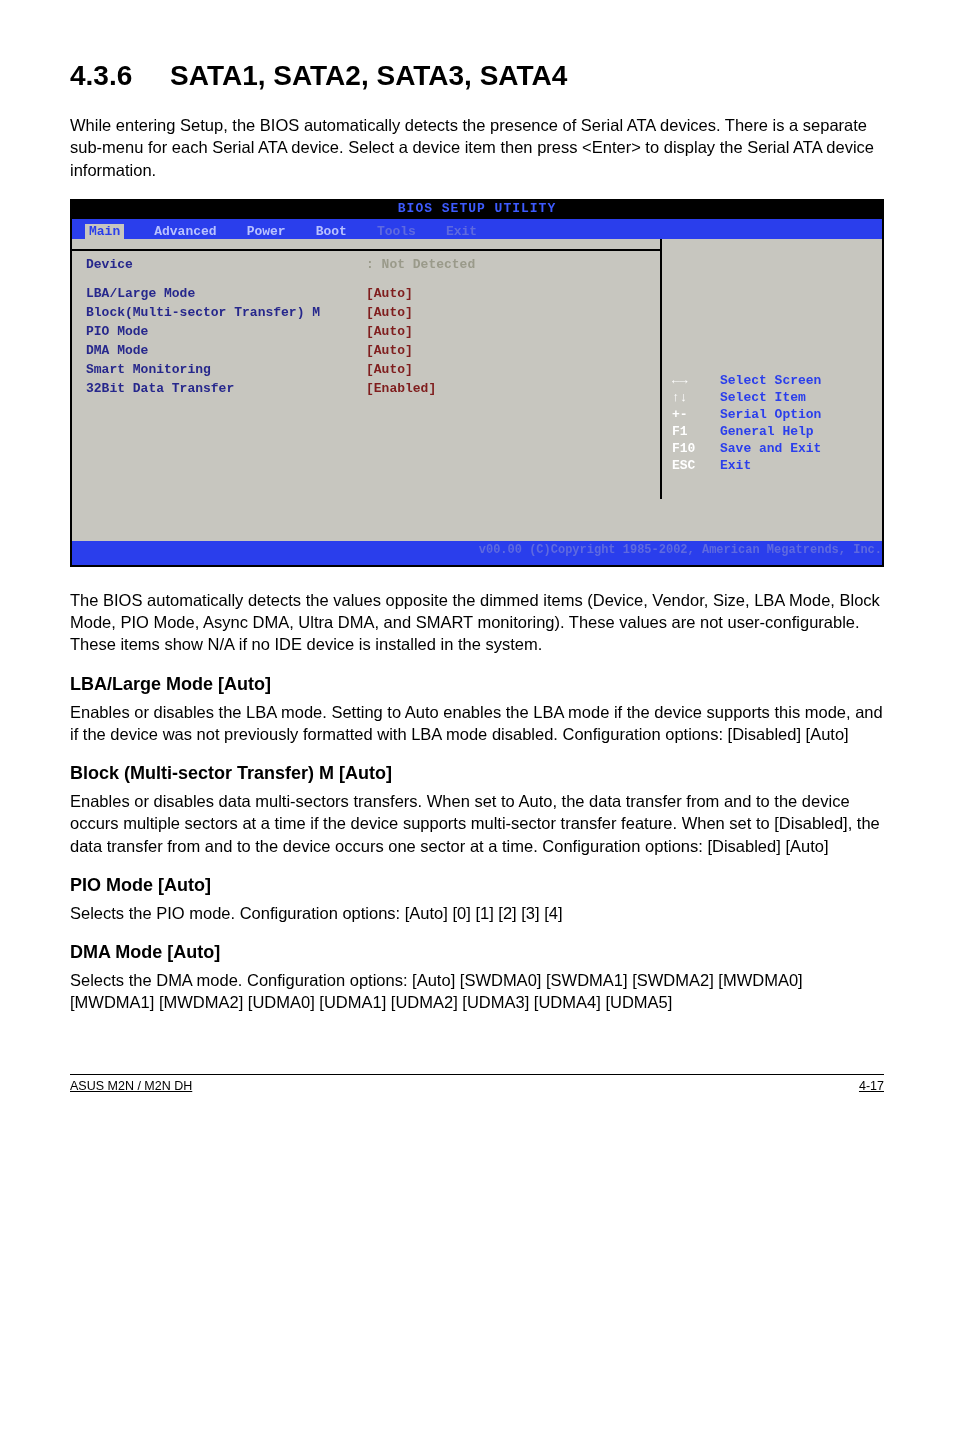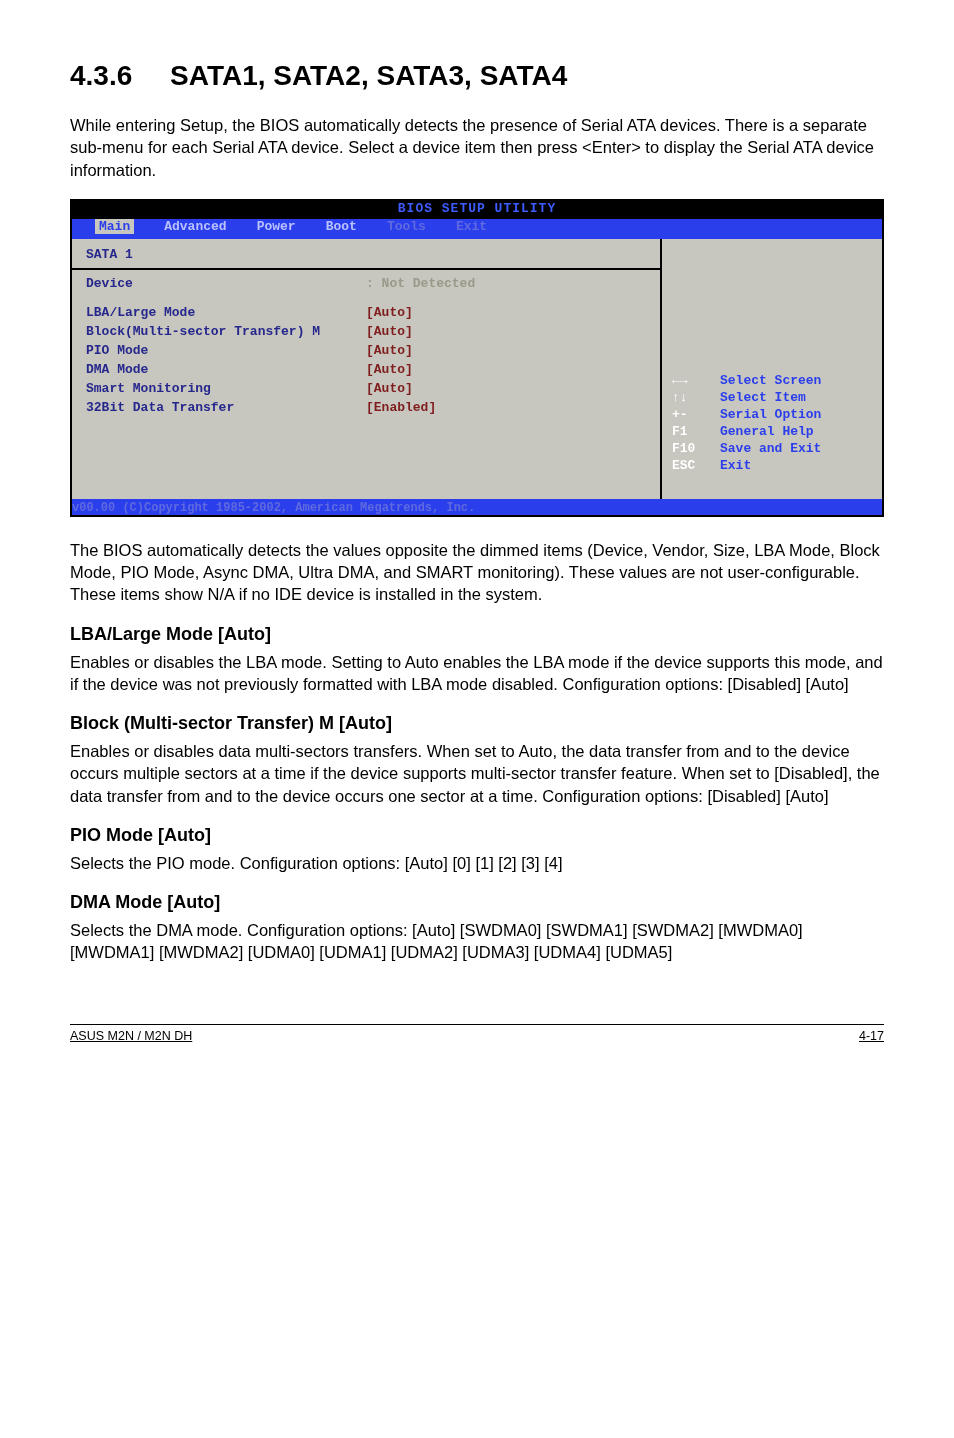--- a/index.html
+++ b/index.html
@@ -46,22 +46,22 @@
   .bios-titlebar-text {
     color: #3d5bff;
     font-weight: bold;
     letter-spacing: 1px;
   }
   .bios-tabs {
     background: #2a3eec;
     color: #fff;
     display: flex;
     height: 20px;
-    align-items: flex-start;
-    padding-left: 23px;
+    align-items: flex-end;
+    padding-left: 13px;
     gap: 30px;
   }
   .bios-tab {
     color: #b9c2ff;
   }
   .bios-tab.active {
     background: #c7c6bf;
     color: #2a3eec;
     padding: 0 4px;
   }
@@ -114,24 +114,25 @@
   .help-key {
     color: #fff;
     width: 48px;
   }
   .help-text {
     color: #2a3eec;
   }
   .bios-footer {
     background: #2a3eec;
     color: #5f6adf;
-    text-align: left;
-    height: 16px;
+    text-align: right;
+    height: 24px;
     font-size: 12px;
     line-height: 18px;
+    margin-top: 42px;
   }
   .sub-heading {
     font-size: 18px;
     font-weight: bold;
     margin-top: 12px;
     margin-bottom: 6px;
   }
   .page-footer-line {
     border: none;
     border-top: 1px solid #000;
@@ -162,23 +163,20 @@
   <div class="bios-tabs">
     <span class="bios-tab active">Main</span>
     <span class="bios-tab">Advanced</span>
     <span class="bios-tab">Power</span>
     <span class="bios-tab">Boot</span>
     <span class="bios-tab dim">Tools</span>
     <span class="bios-tab dim">Exit</span>
   </div>
   <div class="bios-body">
     <div class="bios-left">
-      <div class="bios-row">
-        <span>SATA 1</span>
-      </div>
       <hr class="bios-divider">
       <div class="bios-row">
         <span class="bios-label">Device</span>
         <span class="bios-dim-value">: Not Detected</span>
       </div>
       <div style="height:10px"></div>
       <div class="bios-row">
         <span class="bios-label">LBA/Large Mode</span>
         <span class="bios-value">[Auto]</span>
       </div>

